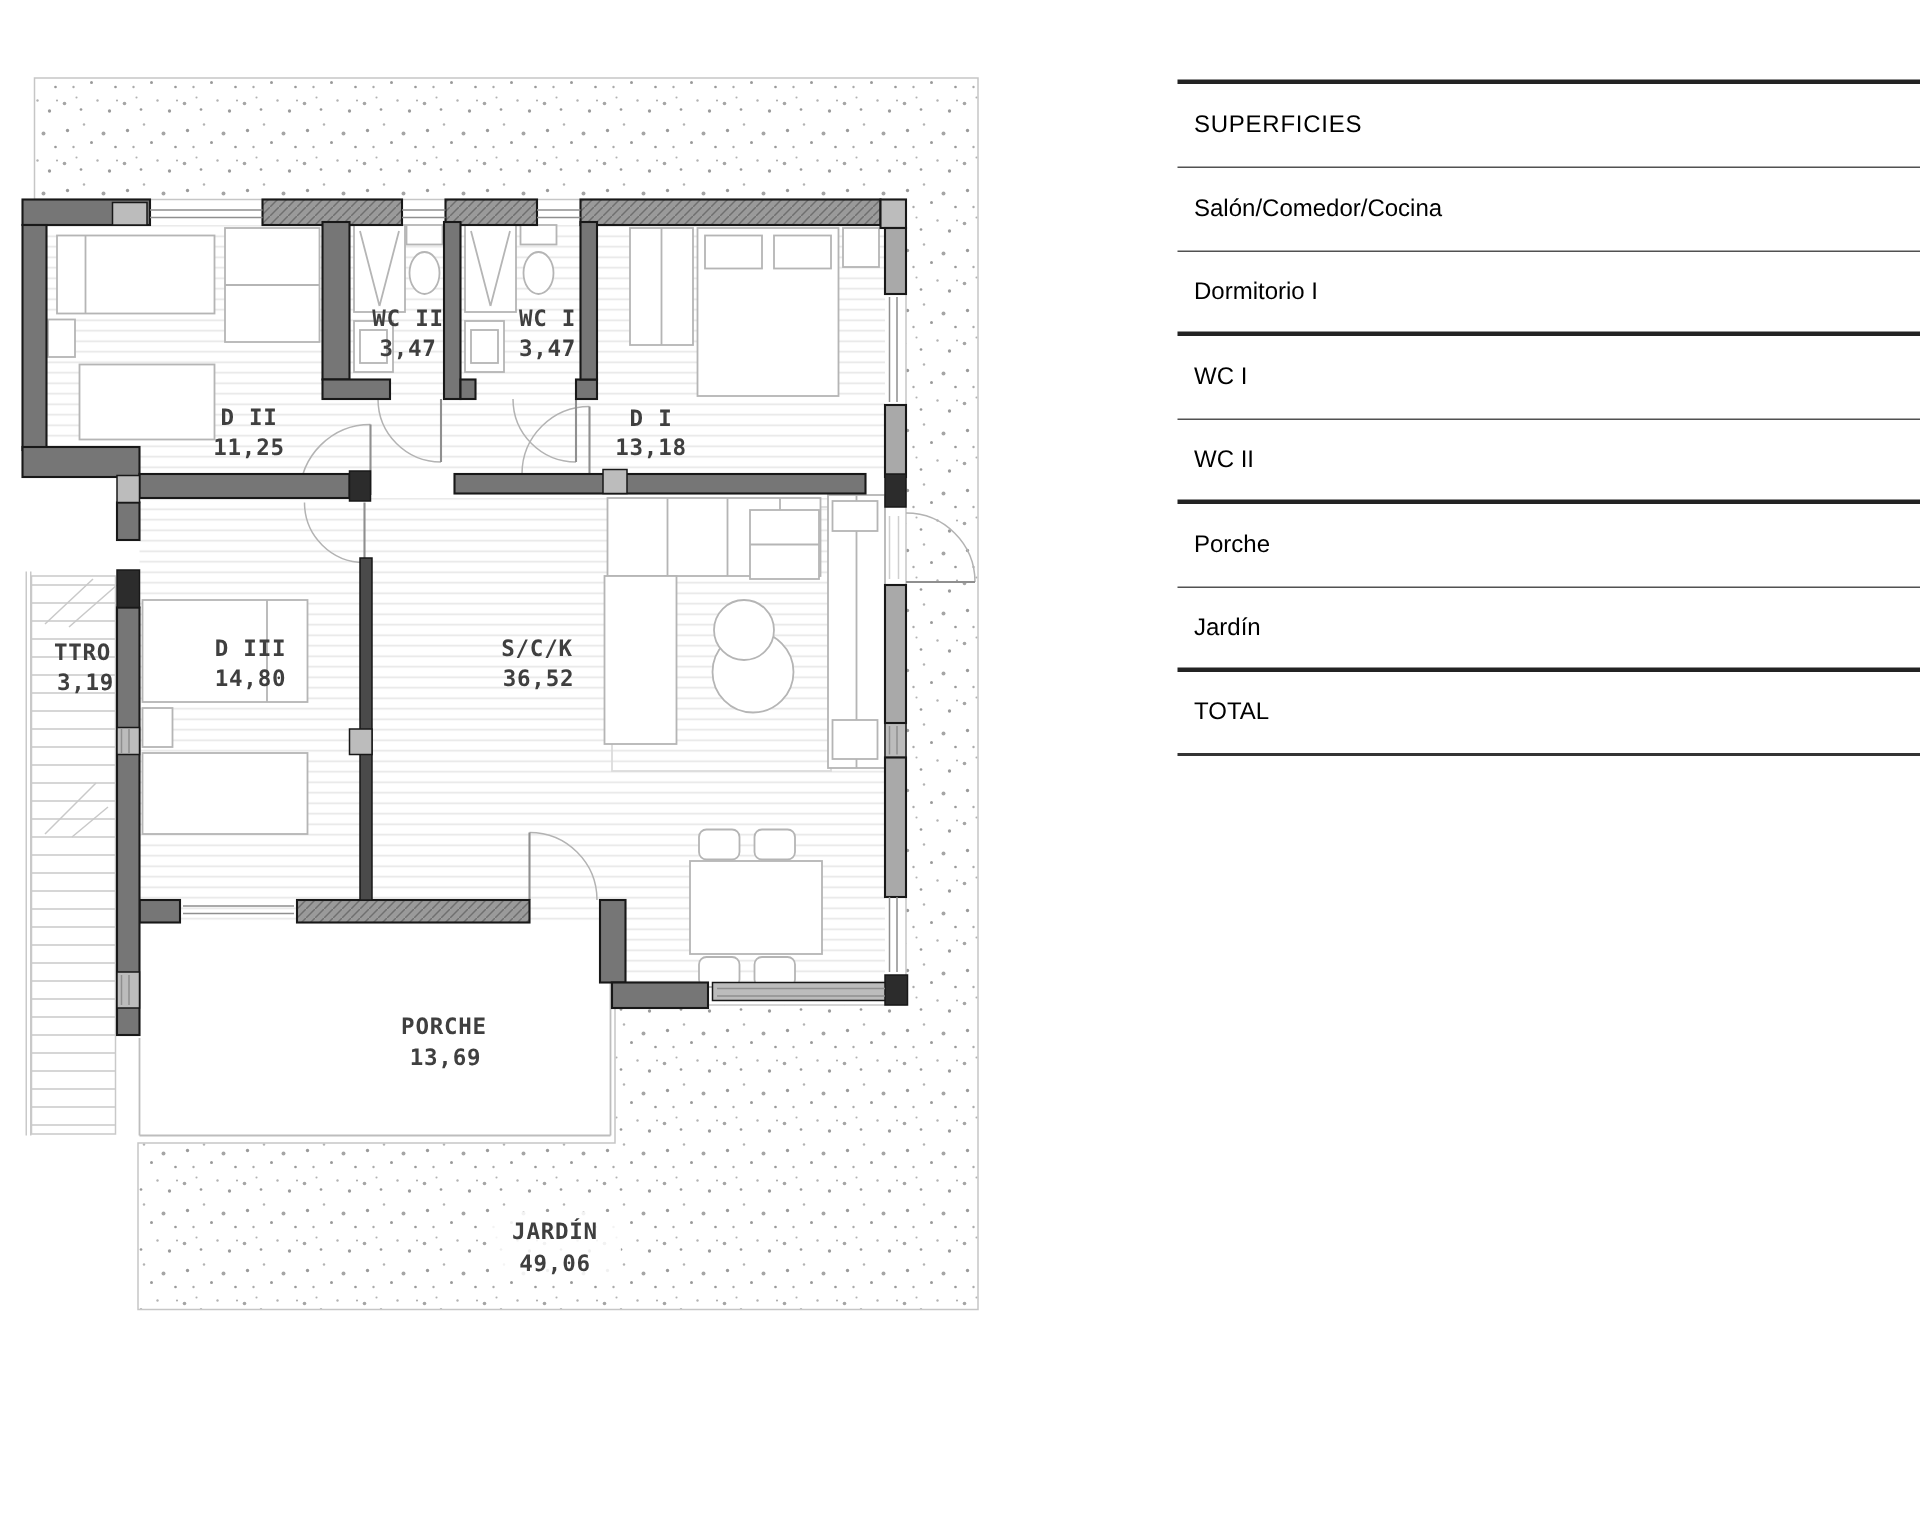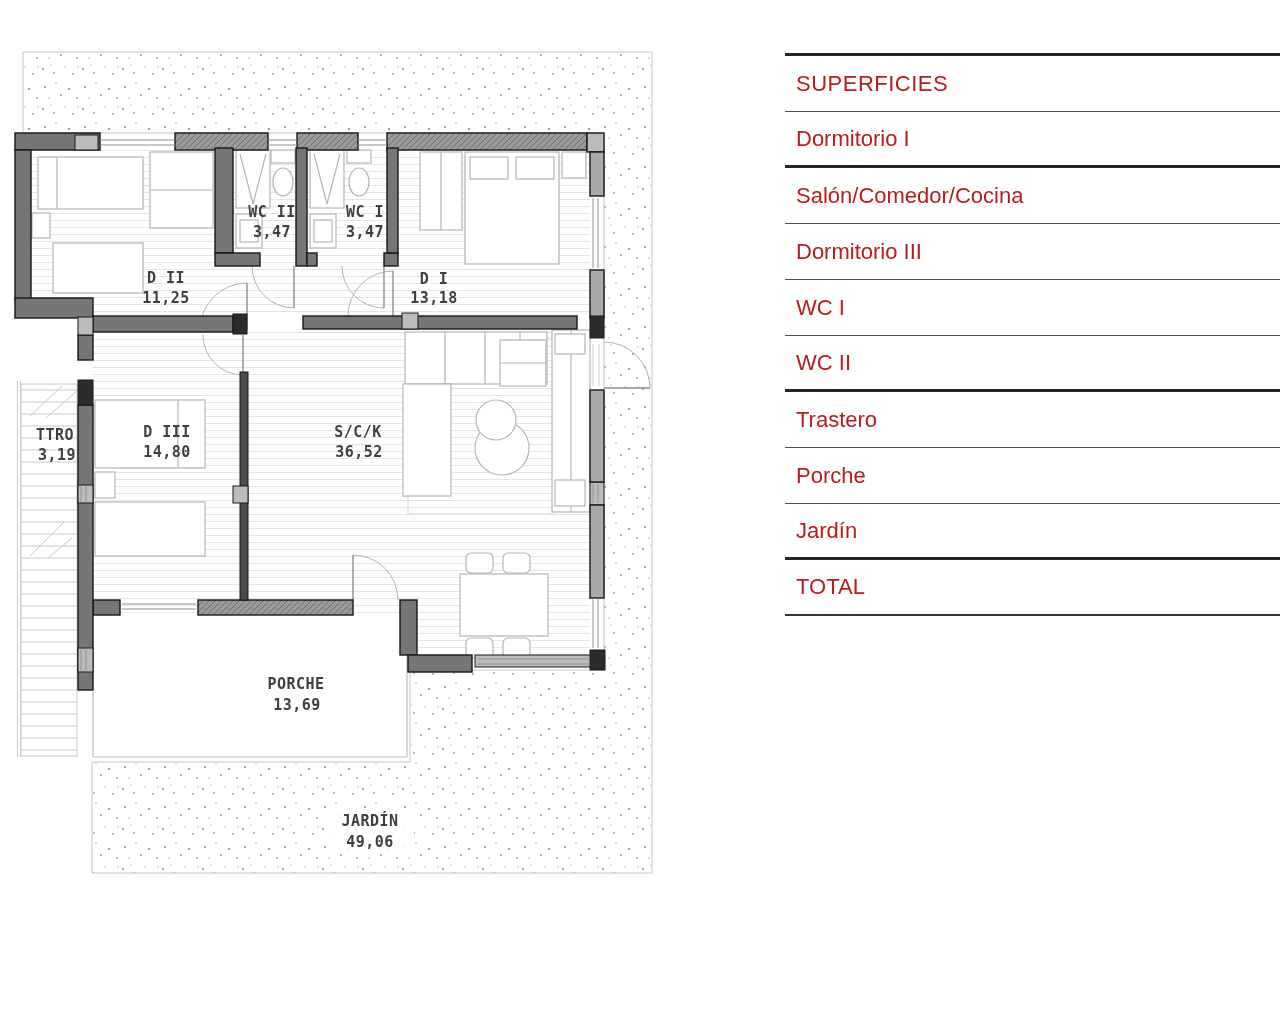--- a/index.html
+++ b/index.html
@@ -5,21 +5,21 @@
   html,body{margin:0;padding:0;background:#ffffff;}
   #stage{position:relative;width:1280px;height:1024px;background:#fff;overflow:hidden;
          font-family:"Liberation Sans",sans-serif;}
   #plan{position:absolute;left:0;top:0;}
   .plan-label{font-family:"DejaVu Sans Mono",monospace;font-weight:700;
               fill:#3f3f3f;font-size:15px;letter-spacing:.5px;}
   
   #superficies{position:absolute;left:785px;top:53px;width:495px;border-top:3px solid #232323;}
   .srow{height:56px;box-sizing:border-box;display:flex;align-items:center;
         padding-left:11px;border-bottom:1px solid #515151;
-        font-size:22px;color:#b91c1c;white-space:nowrap;}
+        font-size:16px;color:#000000;white-space:nowrap;}
   .srow.thick{border-bottom:3px solid #232323;}
   .srow.header{letter-spacing:.5px;}
   .srow.total{font-weight:400;border-bottom:2px solid #343434;}
 </style>
 </head>
 <body>
 
 <div id="stage">
 
   <svg id="plan" width="790" height="1024" viewBox="0 0 790 1024" xmlns="http://www.w3.org/2000/svg">
@@ -253,24 +253,22 @@
       </g>
       <g>
         <text class="plan-label" x="370" y="826">JARDÍN</text>
         <text class="plan-label" x="370" y="847">49,06</text>
       </g>
     </g>
   </svg>
 
   <div id="superficies">
     <div class="srow header">SUPERFICIES</div>
+    <div class="srow">Salón/Comedor/Cocina</div>
     <div class="srow thick">Dormitorio I</div>
-    <div class="srow">Salón/Comedor/Cocina</div>
-    <div class="srow">Dormitorio III</div>
     <div class="srow">WC I</div>
     <div class="srow thick">WC II</div>
-    <div class="srow">Trastero</div>
     <div class="srow">Porche</div>
     <div class="srow thick">Jardín</div>
     <div class="srow total">TOTAL</div>
   </div>
 
 </div>
 
 </body></html>

